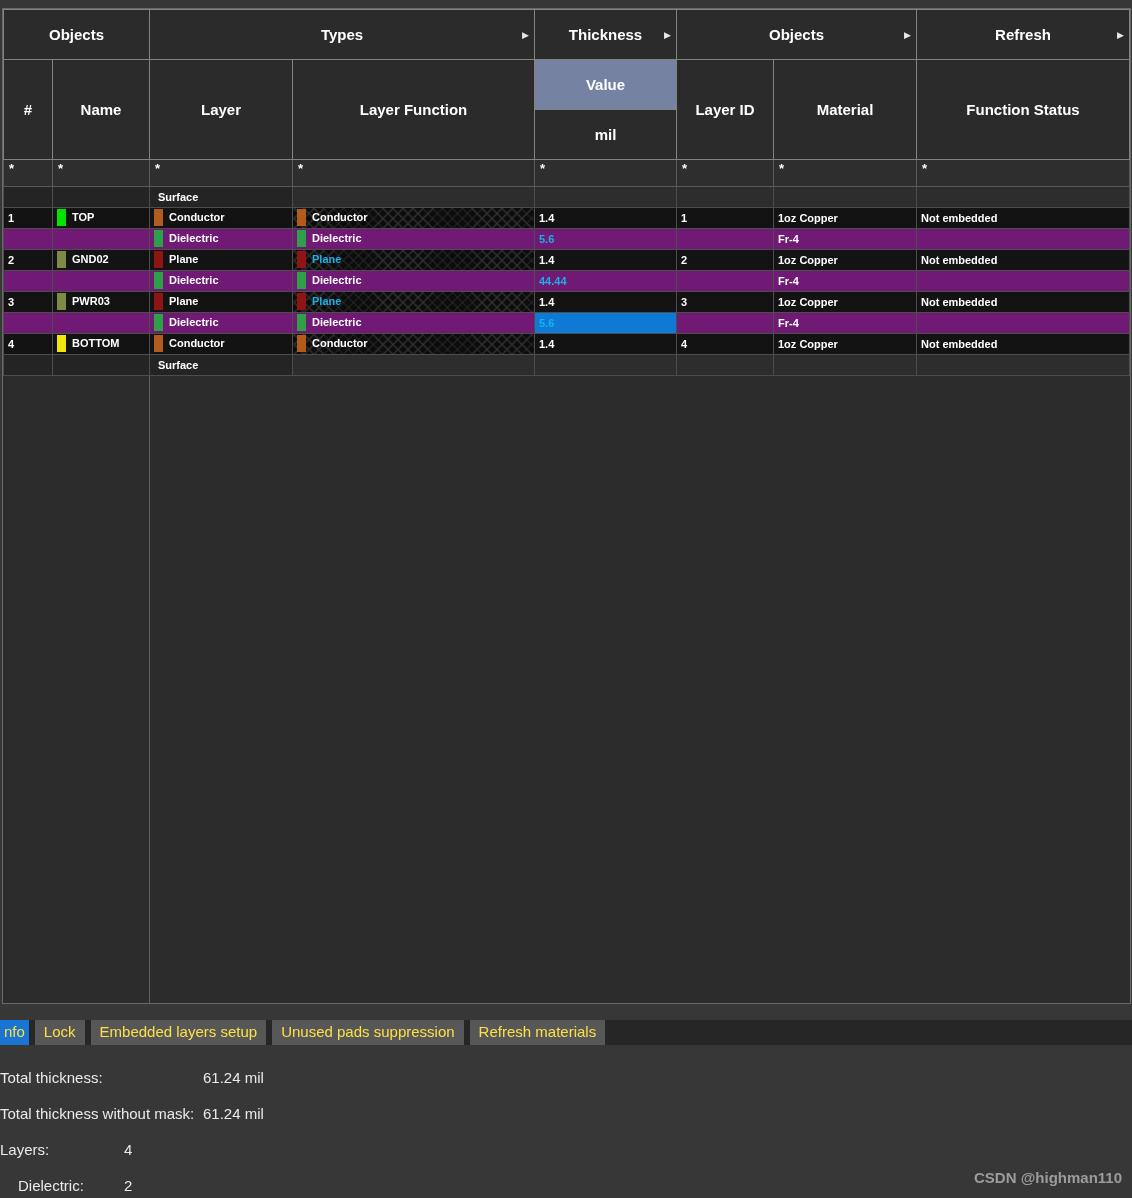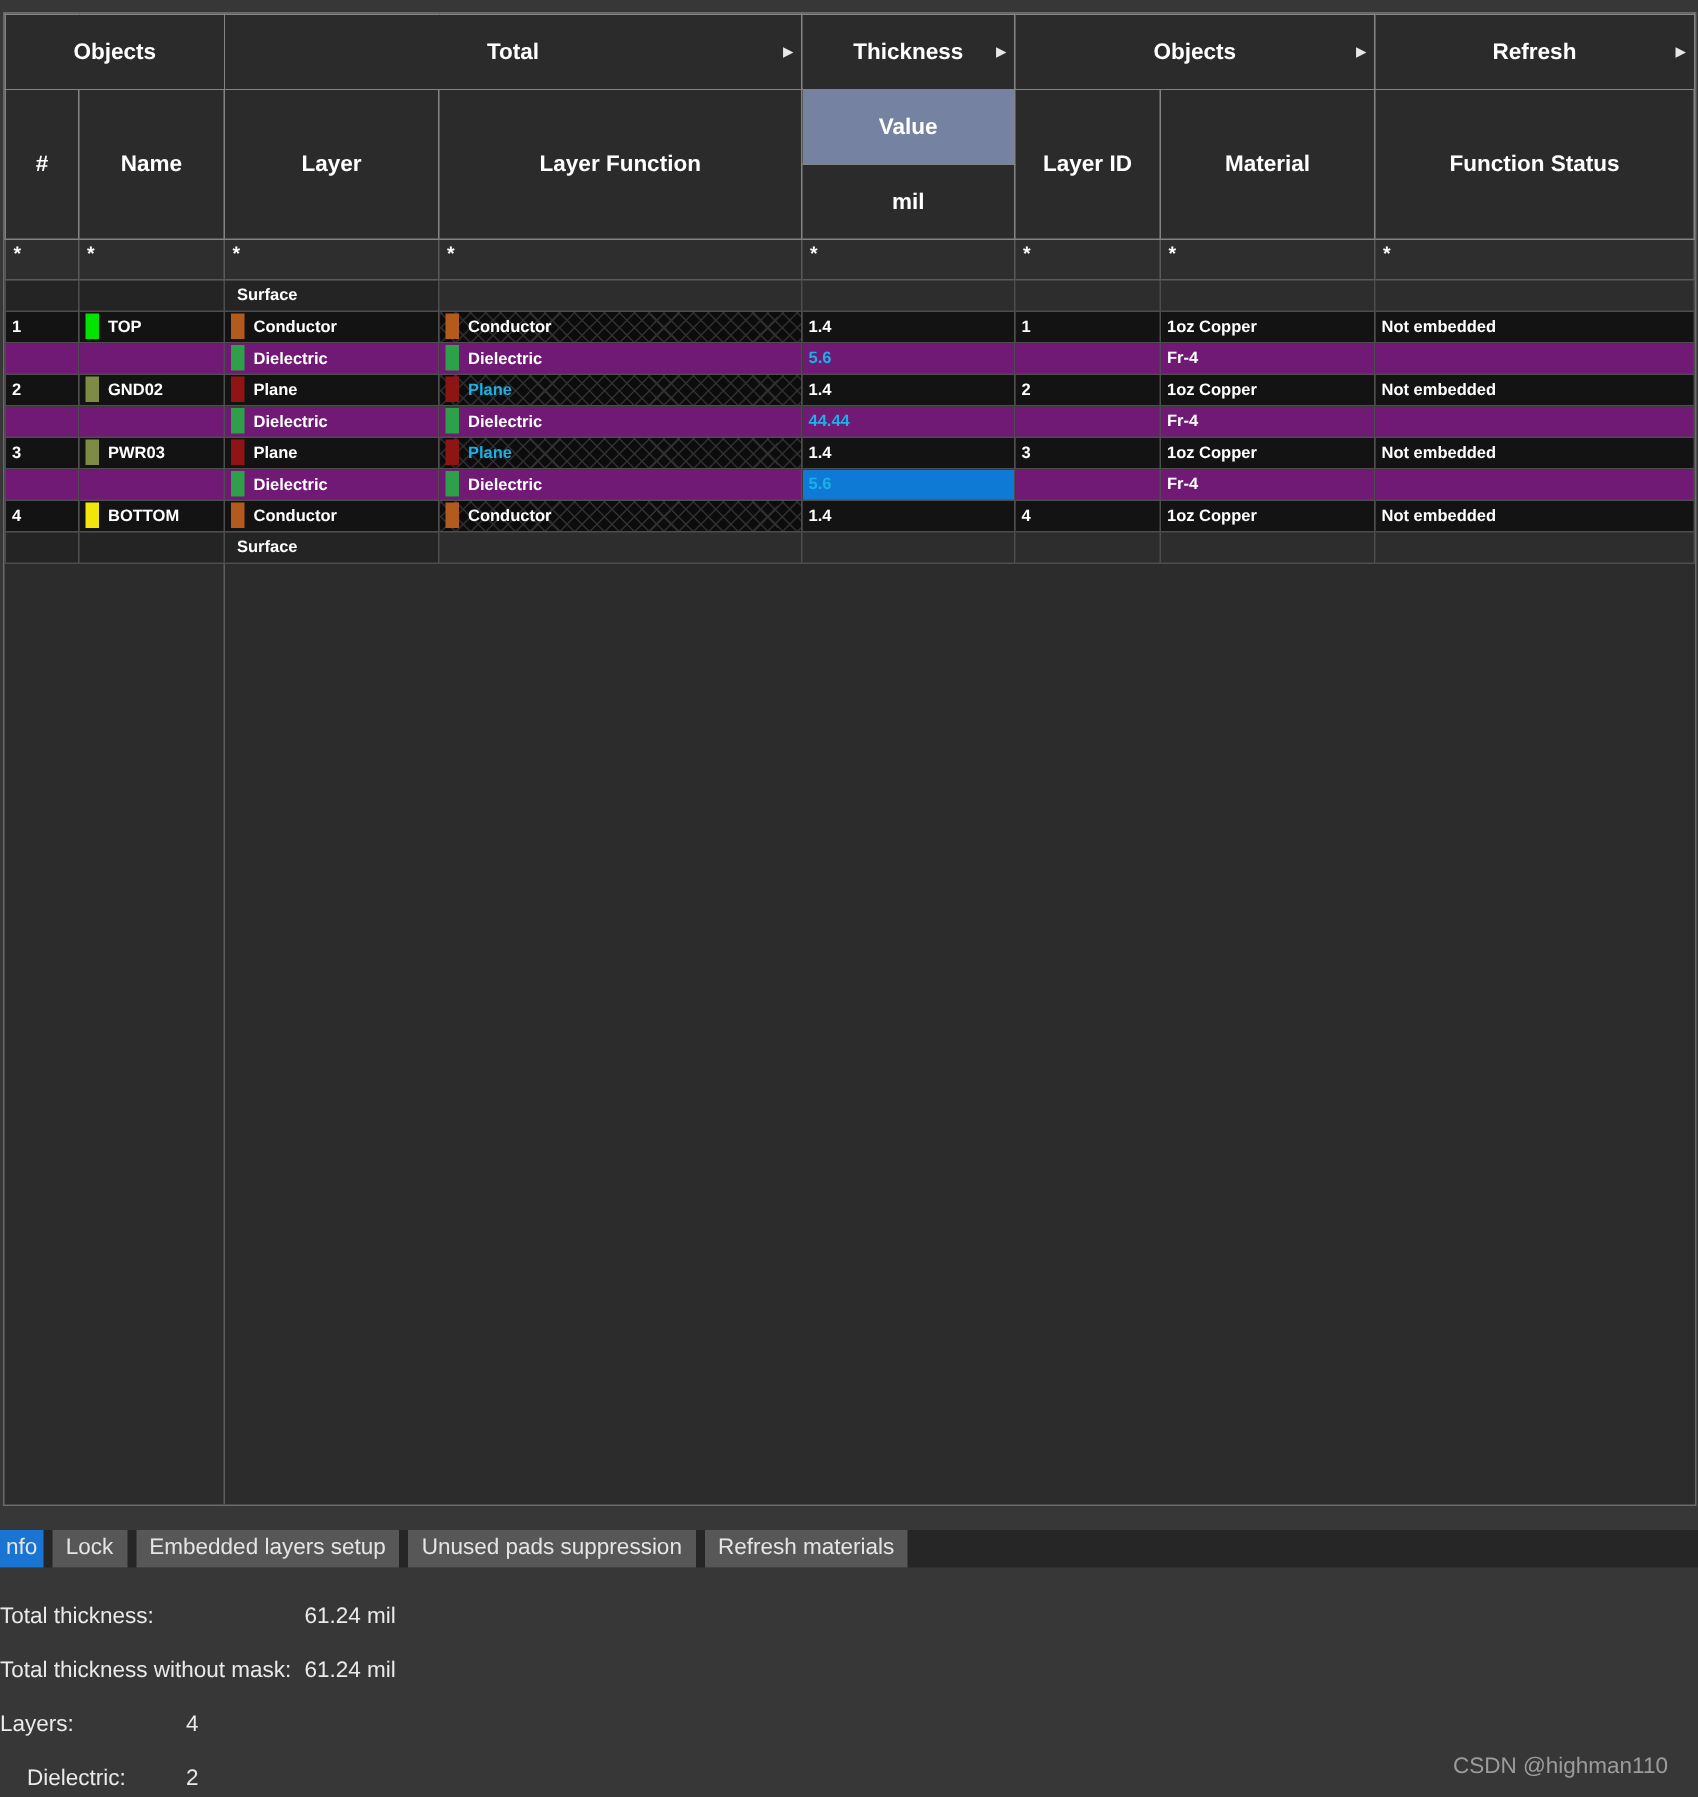--- a/index.html
+++ b/index.html
@@ -71,32 +71,32 @@
       repeating-linear-gradient(135deg,rgba(0,0,0,.65) 0px,rgba(0,0,0,.65) 1px,transparent 1px,transparent 4px);
   }
   .func-label{color:#fff;}
   .func-label.cyan{color:var(--accent-cyan,#1ab0e8);}
   
   .tabbar{
     position:absolute;left:0;top:1020px;width:1132px;height:25px;
     background:#262626;display:flex;gap:6px;align-items:stretch;
   }
   .tab{
-    background:#575757;color:#e5e5e5;font-size:15px;line-height:24px;
+    background:#575757;color:#fde047;font-size:15px;line-height:24px;
     padding:0 9px;cursor:default;
   }
   .tab.active{background:var(--active-tab-blue,#1a74d2);padding:0 4px;}
   
   .summary{position:absolute;left:0px;top:1052px;font-size:15px;color:#eaeaea;}
   .summary-row{display:flex;line-height:20px;margin-top:16px;}
   .summary-label{width:124px;box-sizing:border-box;}
   .summary-row.wide .summary-label{width:203px;}
   .summary-row.indent .summary-label{padding-left:18px;}
   
-  .watermark{position:absolute;right:20px;top:1169px;font-size:15px;color:#9c9c9c;}
+  .watermark{position:absolute;right:10px;top:1169px;font-size:15px;color:#9c9c9c;font-weight:bold;}
 </style>
 </head>
 <body>
 
 <div class="table-wrap">
   <div class="pane-divider"></div>
   <table class="stackup">
     <colgroup>
       <col style="width:49px">
         <col style="width:97px">
@@ -107,21 +107,21 @@
       <col style="width:143px">
         <col>
     </colgroup>
     <thead>
       <tr>
         <th class="group-th no-arrow" colspan="2">
           <span>Objects</span>
           
         </th>
         <th class="group-th" colspan="2">
-          <span>Total</span>
+          <span>Types</span>
           <span class="hdr-arrow">▶</span>
         </th>
         <th class="group-th">
           <span>Thickness</span>
           <span class="hdr-arrow">▶</span>
         </th>
         <th class="group-th" colspan="2">
           <span>Objects</span>
           <span class="hdr-arrow">▶</span>
         </th>

